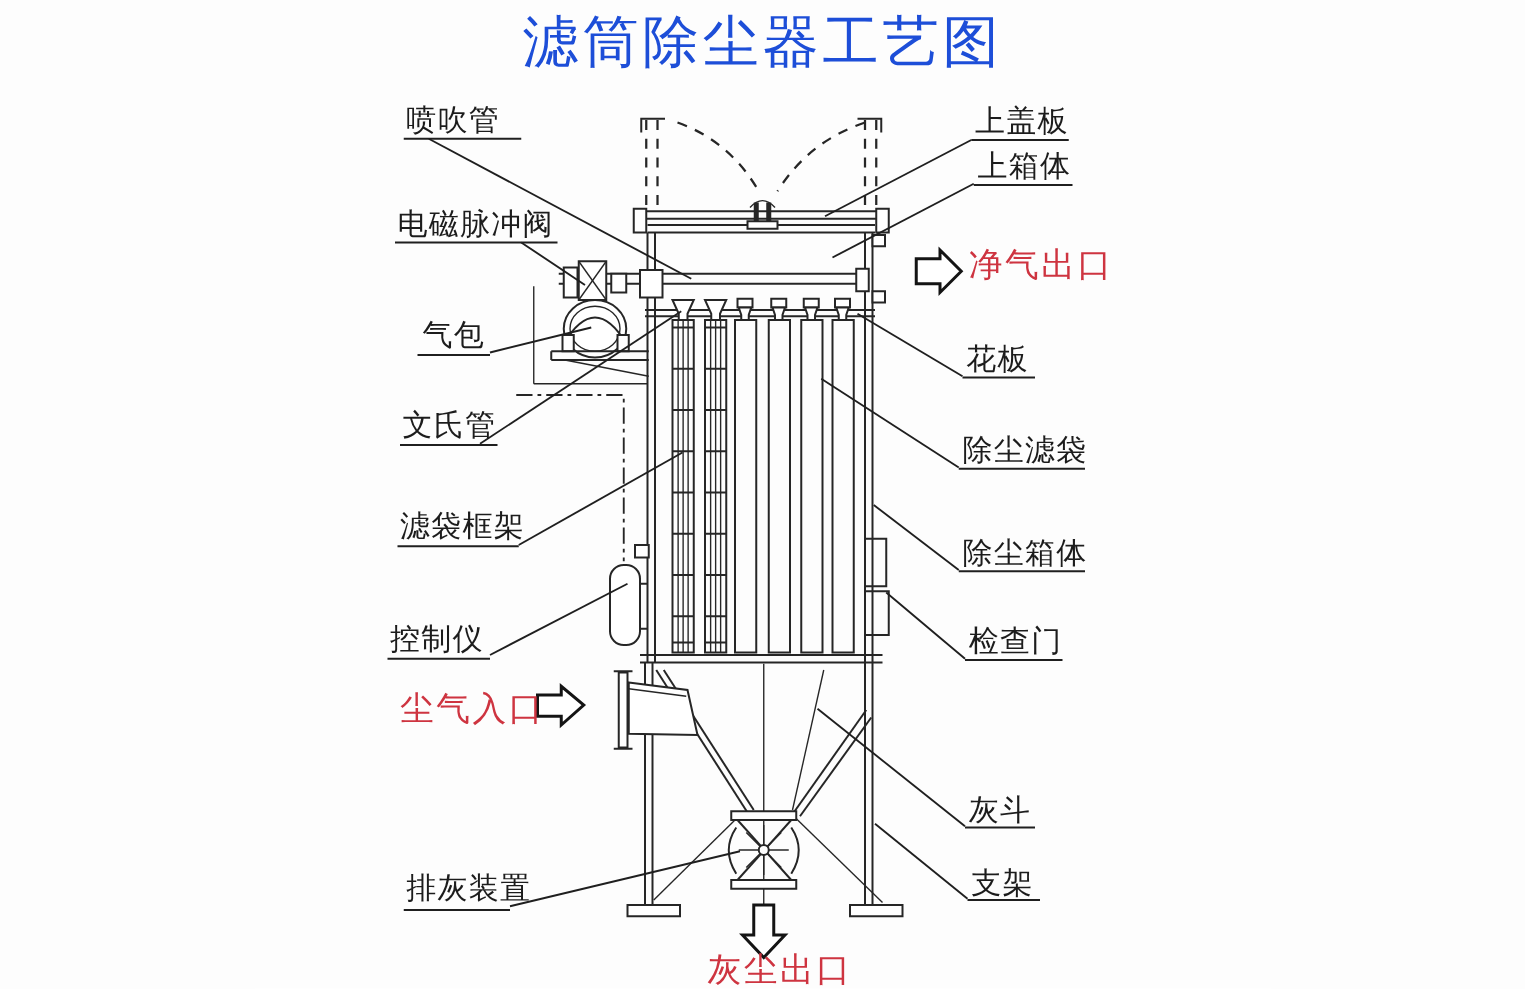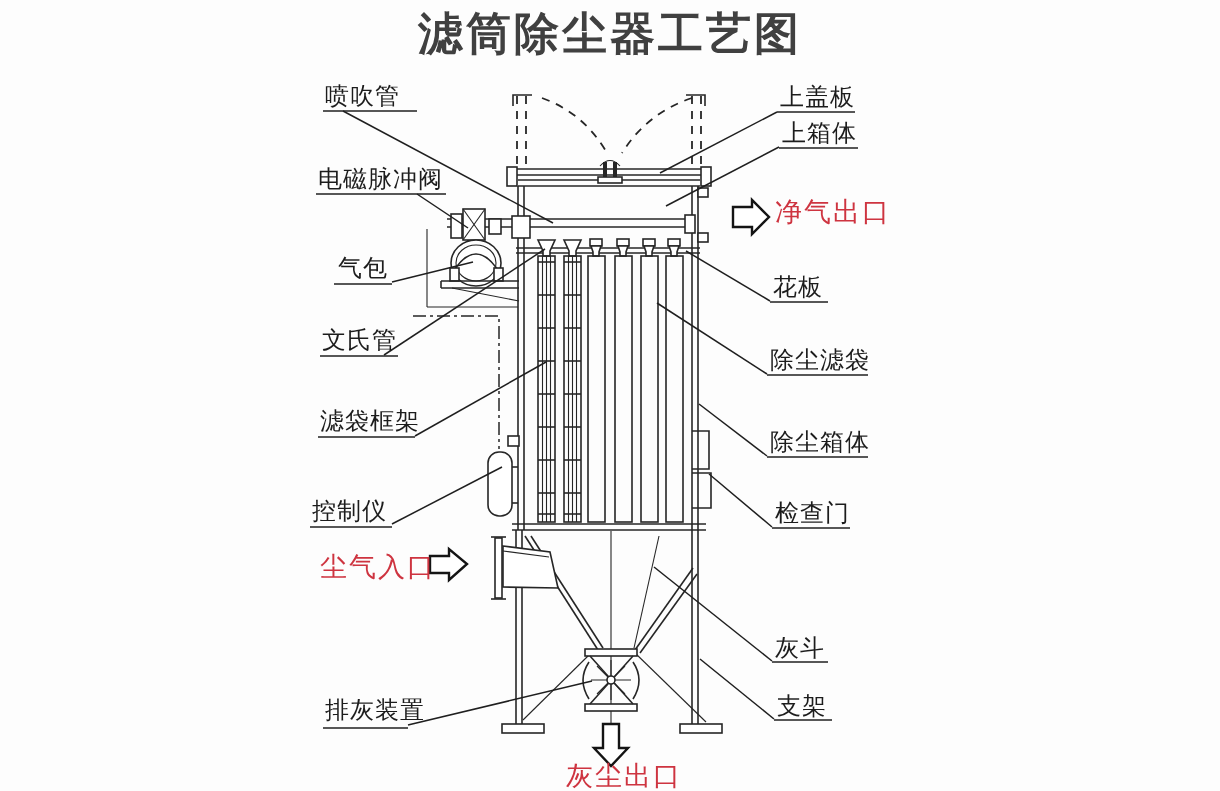--- a/index.html
+++ b/index.html
@@ -1,19 +1,19 @@
 <!DOCTYPE html>
 <html><head>
 <meta charset="utf-8">
 <style>
   html,body{margin:0;padding:0;background:#ffffff;}
   #stage{position:relative;width:1220px;height:791px;background:#fdfdfd;overflow:hidden;
          font-family:"Liberation Serif","DejaVu Serif",serif;}
   #title{position:absolute;top:4px;left:0;width:100%;text-align:center;
-         font-weight:bold;font-size:45px;letter-spacing:3px;color:#404040;}
+         font-weight:normal;font-size:45px;letter-spacing:3px;color:#1d4ed8;}
   svg{position:absolute;left:0;top:0;}
   svg .ln{stroke:#262626;fill:none;stroke-width:1.6;}
   svg .thin{stroke:#262626;fill:none;stroke-width:1.1;}
   svg .wht{fill:#ffffff;stroke:#262626;stroke-width:1.6;}
   svg .dash{stroke:#262626;fill:none;stroke-width:1.8;stroke-dasharray:8 7;}
   svg .dashdot{stroke:#262626;fill:none;stroke-width:1.5;stroke-dasharray:13 4 3 4;}
   svg .leader{stroke:#1f1f1f;fill:none;stroke-width:1.5;}
   svg .arrow{fill:#ffffff;stroke:#141414;stroke-width:2.4;stroke-linejoin:miter;}
   svg text.lbl{font-family:"Liberation Serif","DejaVu Serif",serif;font-size:24px;fill:#1c1c1c;letter-spacing:1px;}
   svg text.red{font-family:"Liberation Serif","DejaVu Serif",serif;font-size:27px;fill:#ce3440;letter-spacing:2px;}

